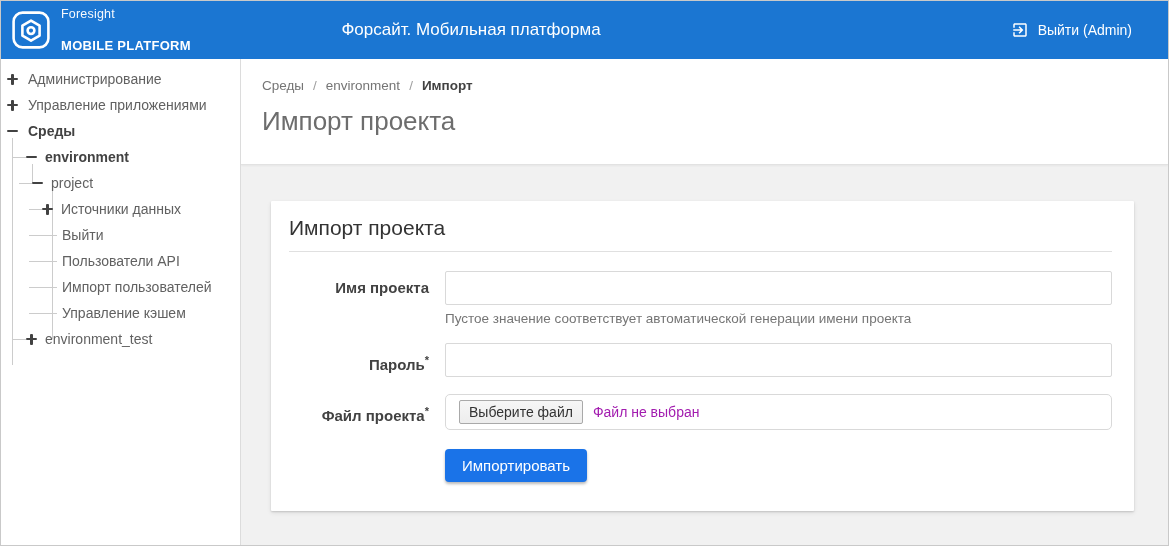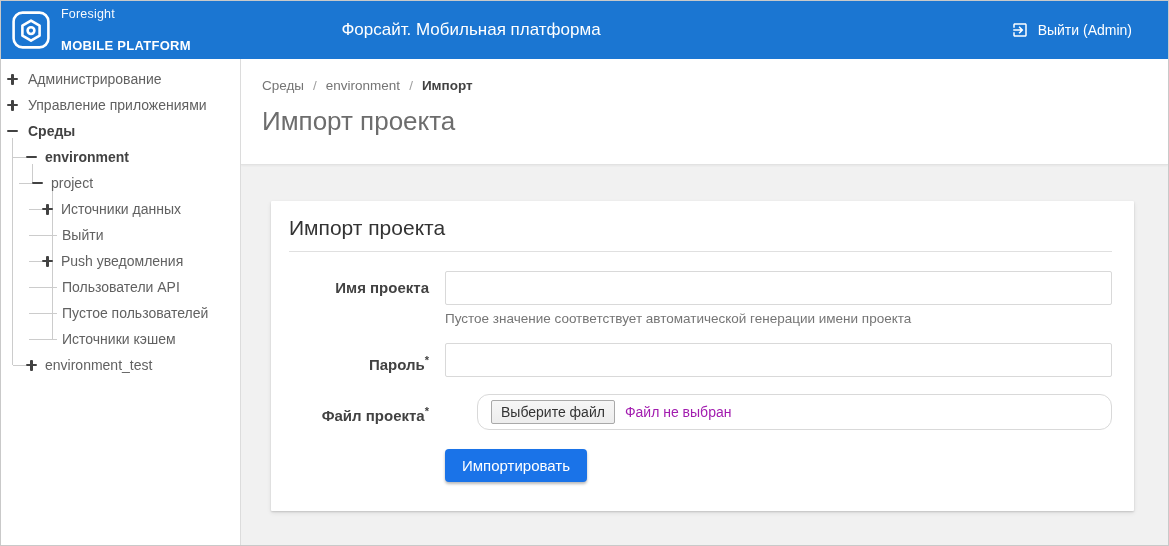--- a/index.html
+++ b/index.html
@@ -49,27 +49,27 @@
   .bc-current { font-weight:bold; color:#424242; }
   .page-title { margin-top:13px; font-size:26px; font-weight:400; color:#6d6d6d; }
 
   .gray { flex:1; padding:36px 34px 0 30px; }
   .card { background:#fff; height:310px; padding:12px 22px 0 18px; box-shadow:0 1px 2px rgba(0,0,0,.14), 0 2px 5px rgba(0,0,0,.08); border-radius:1px; }
   .card-title { font-size:21px; font-weight:400; color:#333; line-height:24px; padding:3px 0 11px 0; }
   .card-divider { border:none; border-top:1px solid #e0e0e0; }
 
   .form { padding-top:19px; }
   .form-row { display:flex; }
-  .mb17 { margin-bottom:17px; } .mb12 { margin-bottom:12px; } .mb16 { margin-bottom:16px;gap:32px; }
+  .mb17 { margin-bottom:17px; } .mb12 { margin-bottom:12px; } .mb16 { margin-bottom:16px; }
   .form-label { width:140px; min-width:140px; margin-right:16px; text-align:right; font-size:15px; font-weight:bold; color:#424242; line-height:34px; }
   .form-label sup { font-size:11px; }
   .form-field { flex:1; min-width:0; }
   .text-input { width:100%; height:34px; border:1px solid #d9d9d9; border-radius:2px; padding:0 10px; font-size:14px; font-family:inherit; color:#333; outline:none; background:#fff; }
   .helper { margin-top:6px; font-size:13.5px; color:#757575; }
-  .filebox { width:100%; height:36px; border:1px solid #d9d9d9; border-radius:12px; display:flex; align-items:center; padding-left:13px; gap:10px; background:#fff; }
+  .filebox { width:100%; height:36px; border:1px solid #d9d9d9; border-radius:5px; display:flex; align-items:center; padding-left:13px; gap:10px; background:#fff; }
   .file-btn { height:24px; padding:0 9px; font-size:14px; font-family:inherit; color:#333; background:linear-gradient(#f6f6f6,#ededed); border:1px solid #a9a9a9; border-radius:2px; cursor:pointer; }
   .file-status { font-size:14px; color:#a21caf; }
   .submit-btn { height:33px; padding:0 17px; background:#1a73e8; color:#fff; font-size:15px; font-family:inherit; border:none; border-radius:4px; box-shadow:0 2px 3px rgba(0,0,0,.28); cursor:pointer; }
 </style>
 </head>
 <body>
 
 <div class="app">
 
   <header class="header">
@@ -129,35 +129,30 @@
       <div class="trow l3">
         <span class="conn short"></span>
         <span class="pm plus"></span>
         <span class="tlabel">Источники данных</span>
       </div>
       <div class="trow l3">
         <span class="conn long"></span>
         <span class="tlabel">Выйти</span>
       </div>
       <div class="trow l3">
-        <span class="conn short"></span>
-        <span class="pm plus"></span>
-        <span class="tlabel">Push уведомления</span>
-      </div>
-      <div class="trow l3">
         <span class="conn long"></span>
         <span class="tlabel">Пользователи API</span>
       </div>
       <div class="trow l3">
         <span class="conn long"></span>
-        <span class="tlabel">Пустое пользователей</span>
-      </div>
-      <div class="trow l3">
-        <span class="conn long"></span>
-        <span class="tlabel">Источники кэшем</span>
+        <span class="tlabel">Импорт пользователей</span>
+      </div>
+      <div class="trow l3">
+        <span class="conn long"></span>
+        <span class="tlabel">Управление кэшем</span>
       </div>
       <div class="trow l1">
         <span class="conn short"></span>
         <span class="pm plus"></span>
         <span class="tlabel">environment_test</span>
       </div>
     </nav>
 
     <section class="content">
       <div class="band">

